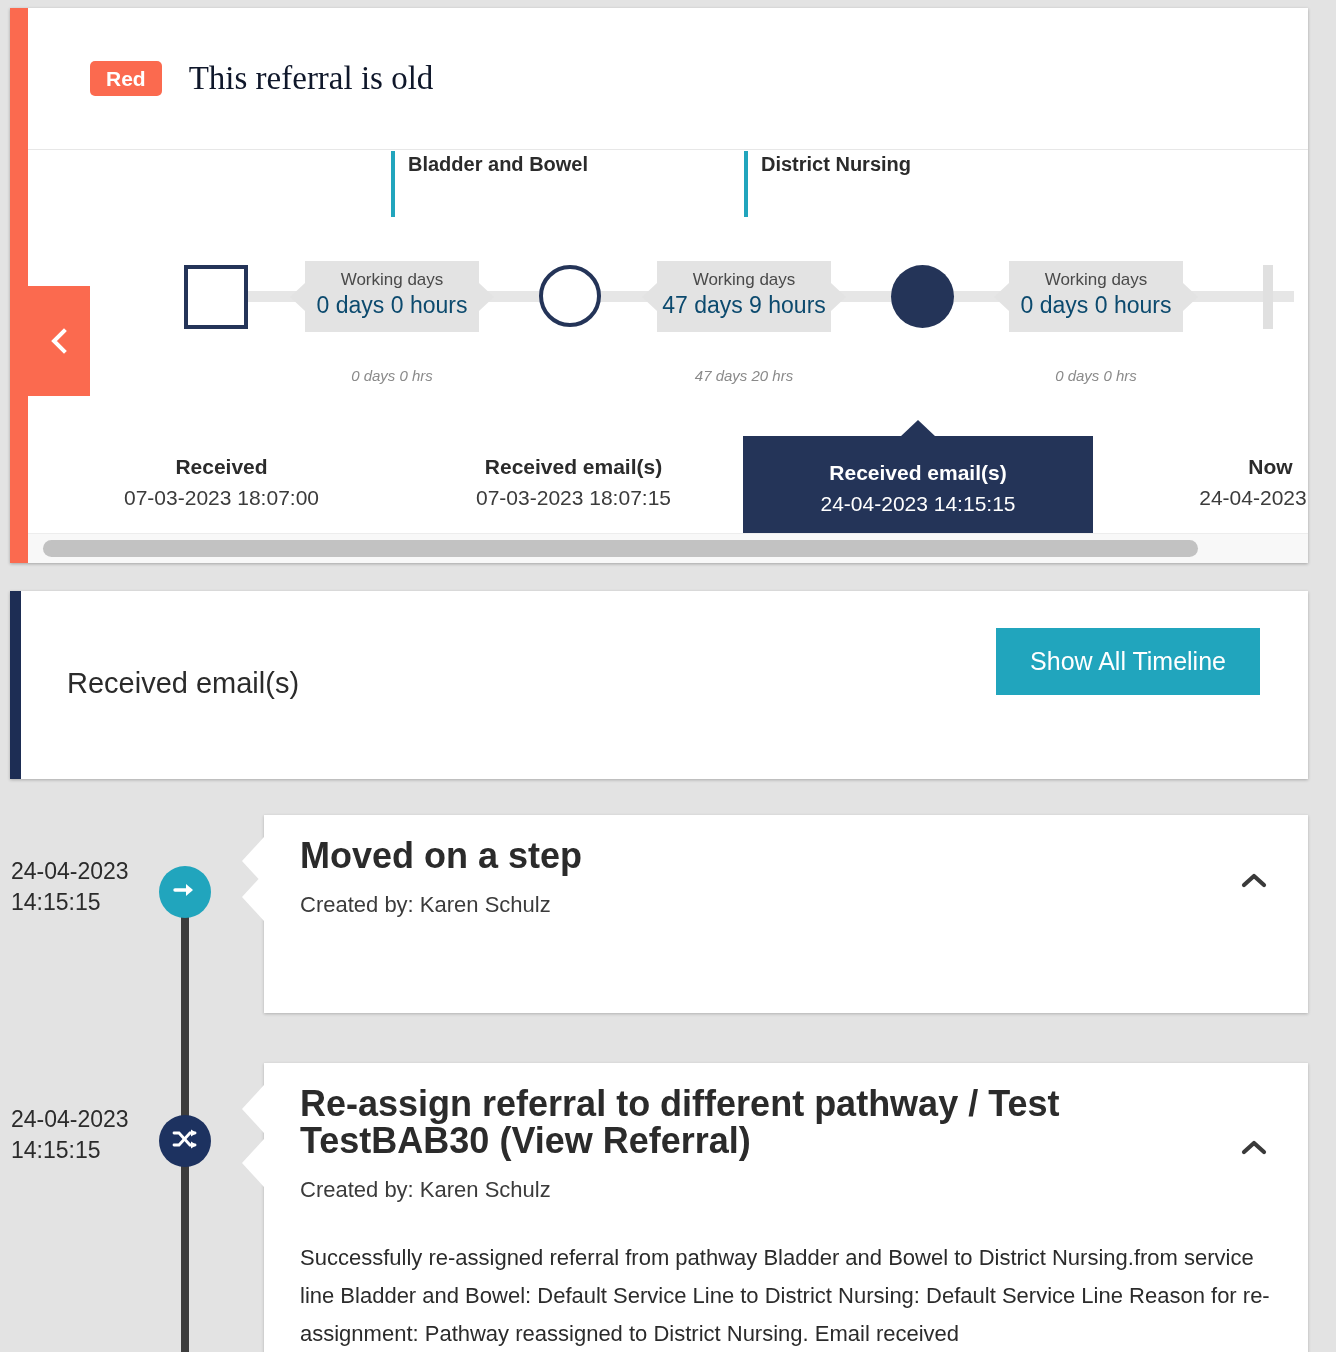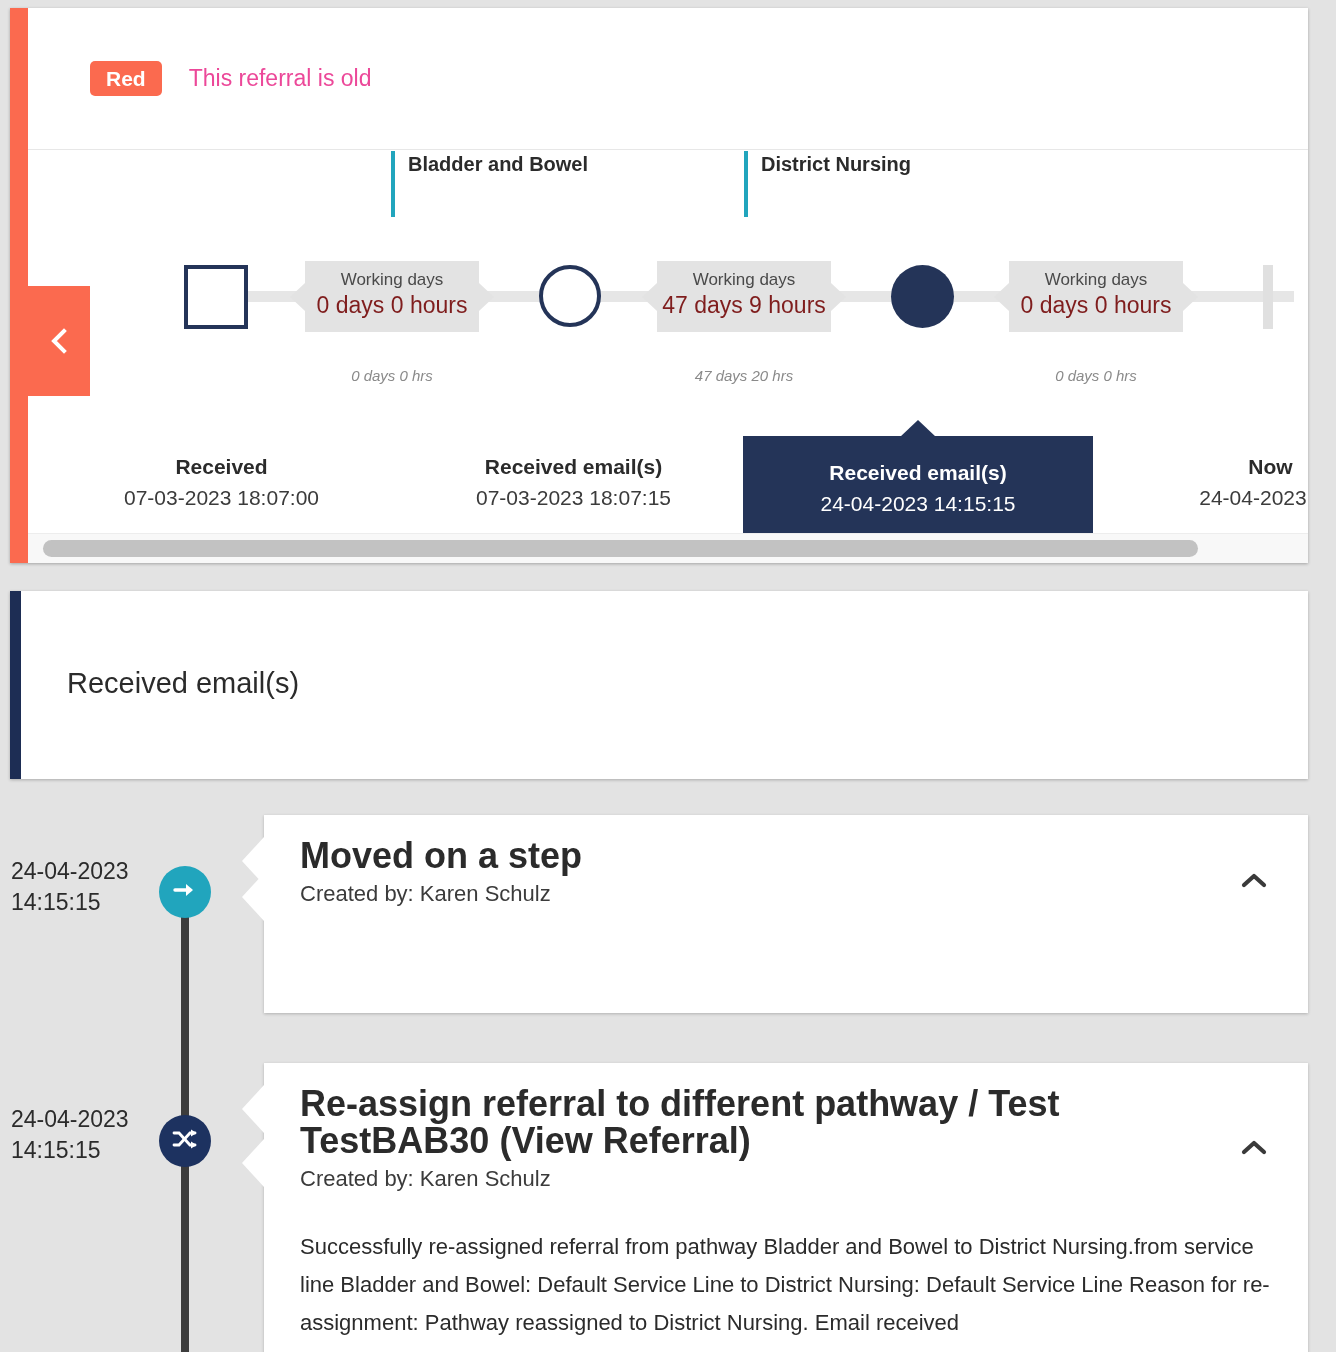--- a/index.html
+++ b/index.html
@@ -46,24 +46,25 @@
   .rag-badge {
     display: inline-block;
     background: #fb6a4f;
     color: #ffffff;
     font-size: 21px; font-weight: bold;
     padding: 7px 16px;
     border-radius: 5px;
     line-height: 1;
   }
   .header-text {
-    font-size: 23px;
-    color: #ec4899;
+    font-size: 33px;
+    color: #0f172a;
     margin-left: 27px;
     font-weight: normal;
+    font-family: Liberation Serif, serif;
   }
 
   
   .pathway-labels {
     position: absolute;
     left: 18px; top: 143px;
     right: 0; height: 80px;
   }
   .pathway-label {
     position: absolute;
@@ -133,21 +134,21 @@
     border-right: 15px solid #e3e3e3;
   }
   .chip::after {
     right: -15px;
     border-left: 15px solid #e3e3e3;
   }
   .chip-title {
     font-size: 17px; color: #4a4a4a; line-height: 21px;
   }
   .chip-value {
-    font-size: 23px; color: #7f1d1d; line-height: 30px;
+    font-size: 23px; color: #0c4a6e; line-height: 30px;
   }
   .elapsed {
     position: absolute;
     top: 136px;
     font-size: 15px; font-style: italic; color: #8a8a8a;
     text-align: center;
   }
 
   
   .events {
@@ -284,21 +285,21 @@
     border-bottom: 24px solid transparent;
     border-right: 22px solid #ffffff;
   }
   .act-title {
     font-size: 36px; color: #2b2b2b; line-height: 37px;
     font-weight: bold;
     max-width: 820px;
   }
   .act-sub {
     font-size: 22px; color: #3b3b3b; line-height: 34px;
-    margin-top: 3px;
+    margin-top: 14px;
   }
   .act-body {
     font-size: 22px; color: #2b2b2b; line-height: 38px;
     margin-top: 32px;
   }
   .act-chevron {
     position: absolute;
     right: 40px;
     cursor: pointer;
   }
@@ -385,20 +386,21 @@
   </div>
 
   <div class="hscroll">
     <div class="hscroll-thumb"></div>
   </div>
 </div>
 
 <div class="step-card">
   <div class="step-card-bar"></div>
   <div class="step-card-title">Received email(s)</div>
+  <button class="show-all-btn">Show All Timeline</button>
 </div>
 
 <div class="activity">
   <div class="act-rail"></div>
 
   <div class="act-row" style="top:0;">
     <div class="act-date" style="top:45px;">
       <div class="d1">24-04-2023</div>
       <div class="d2">14:15:15</div>
     </div>

